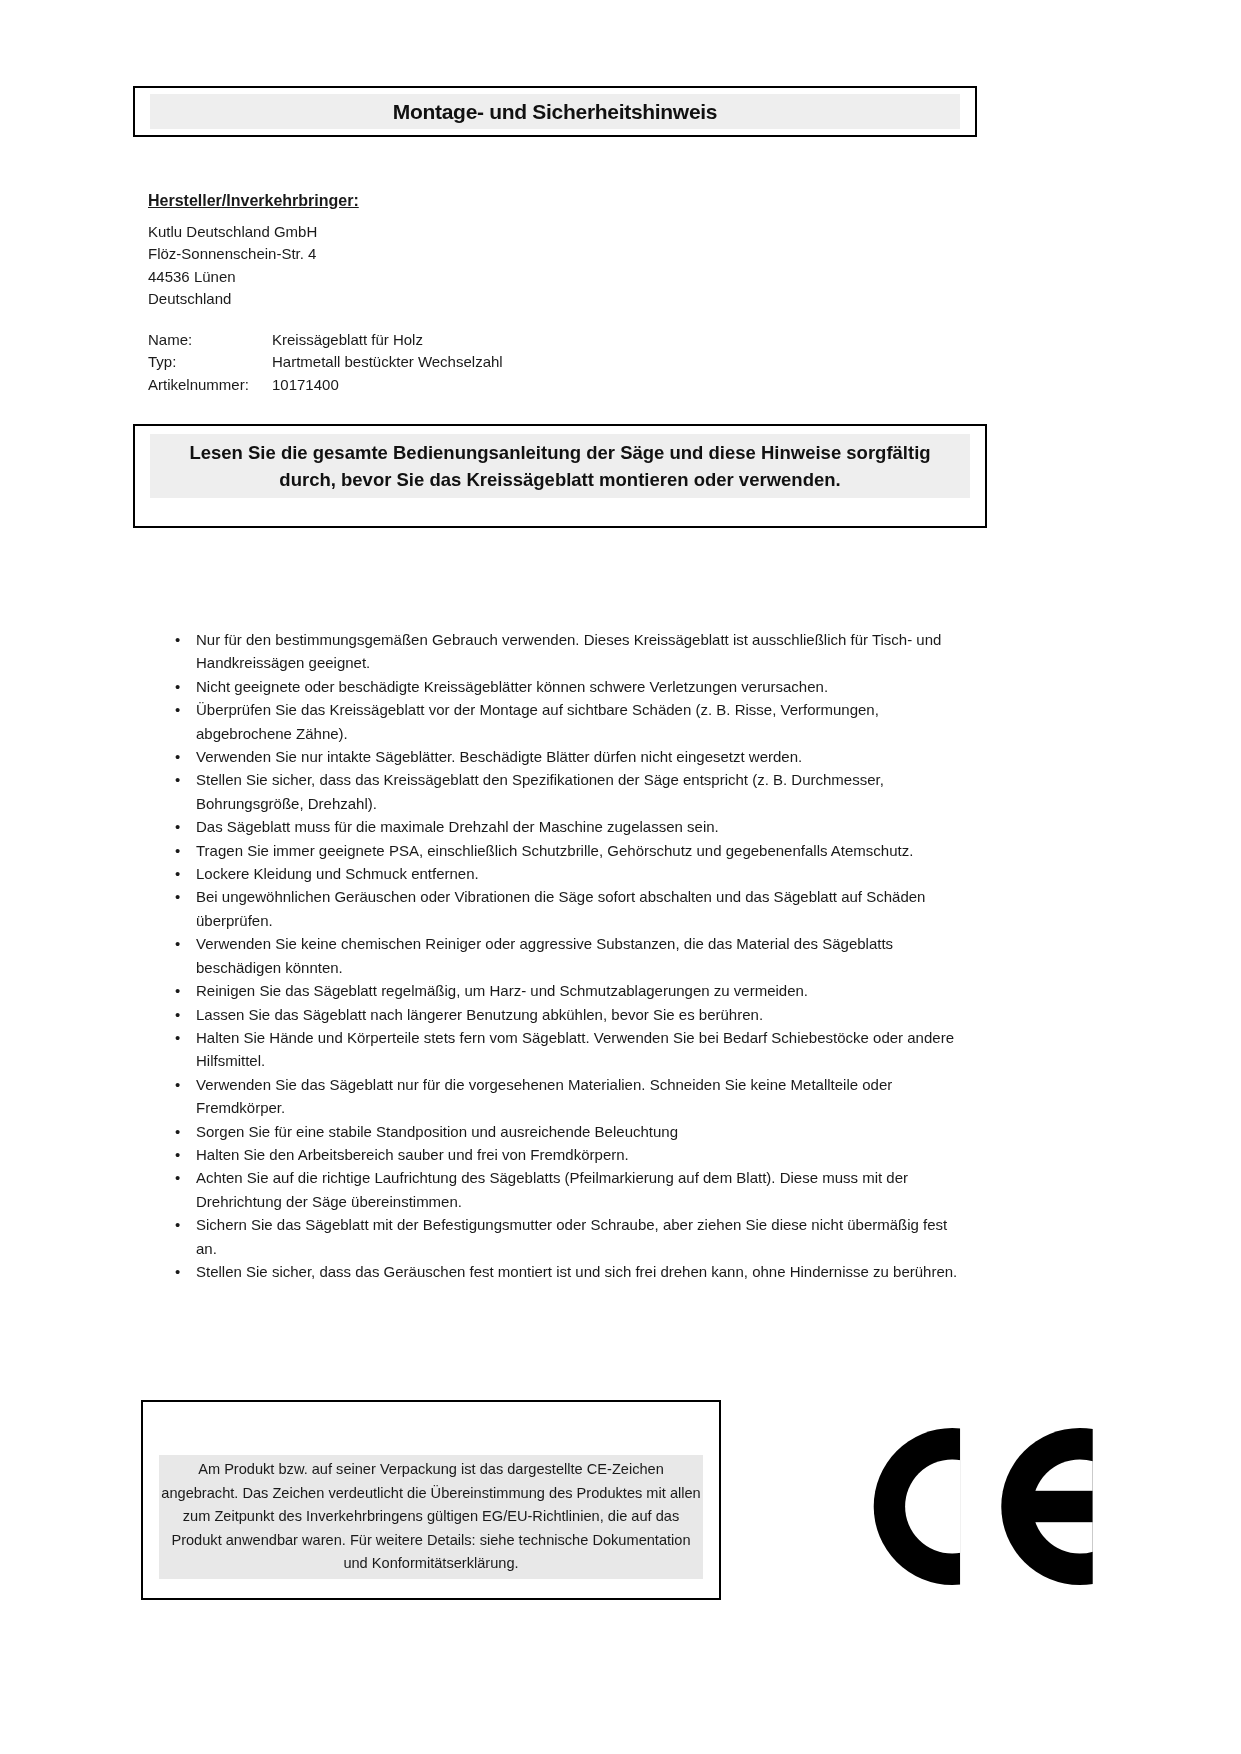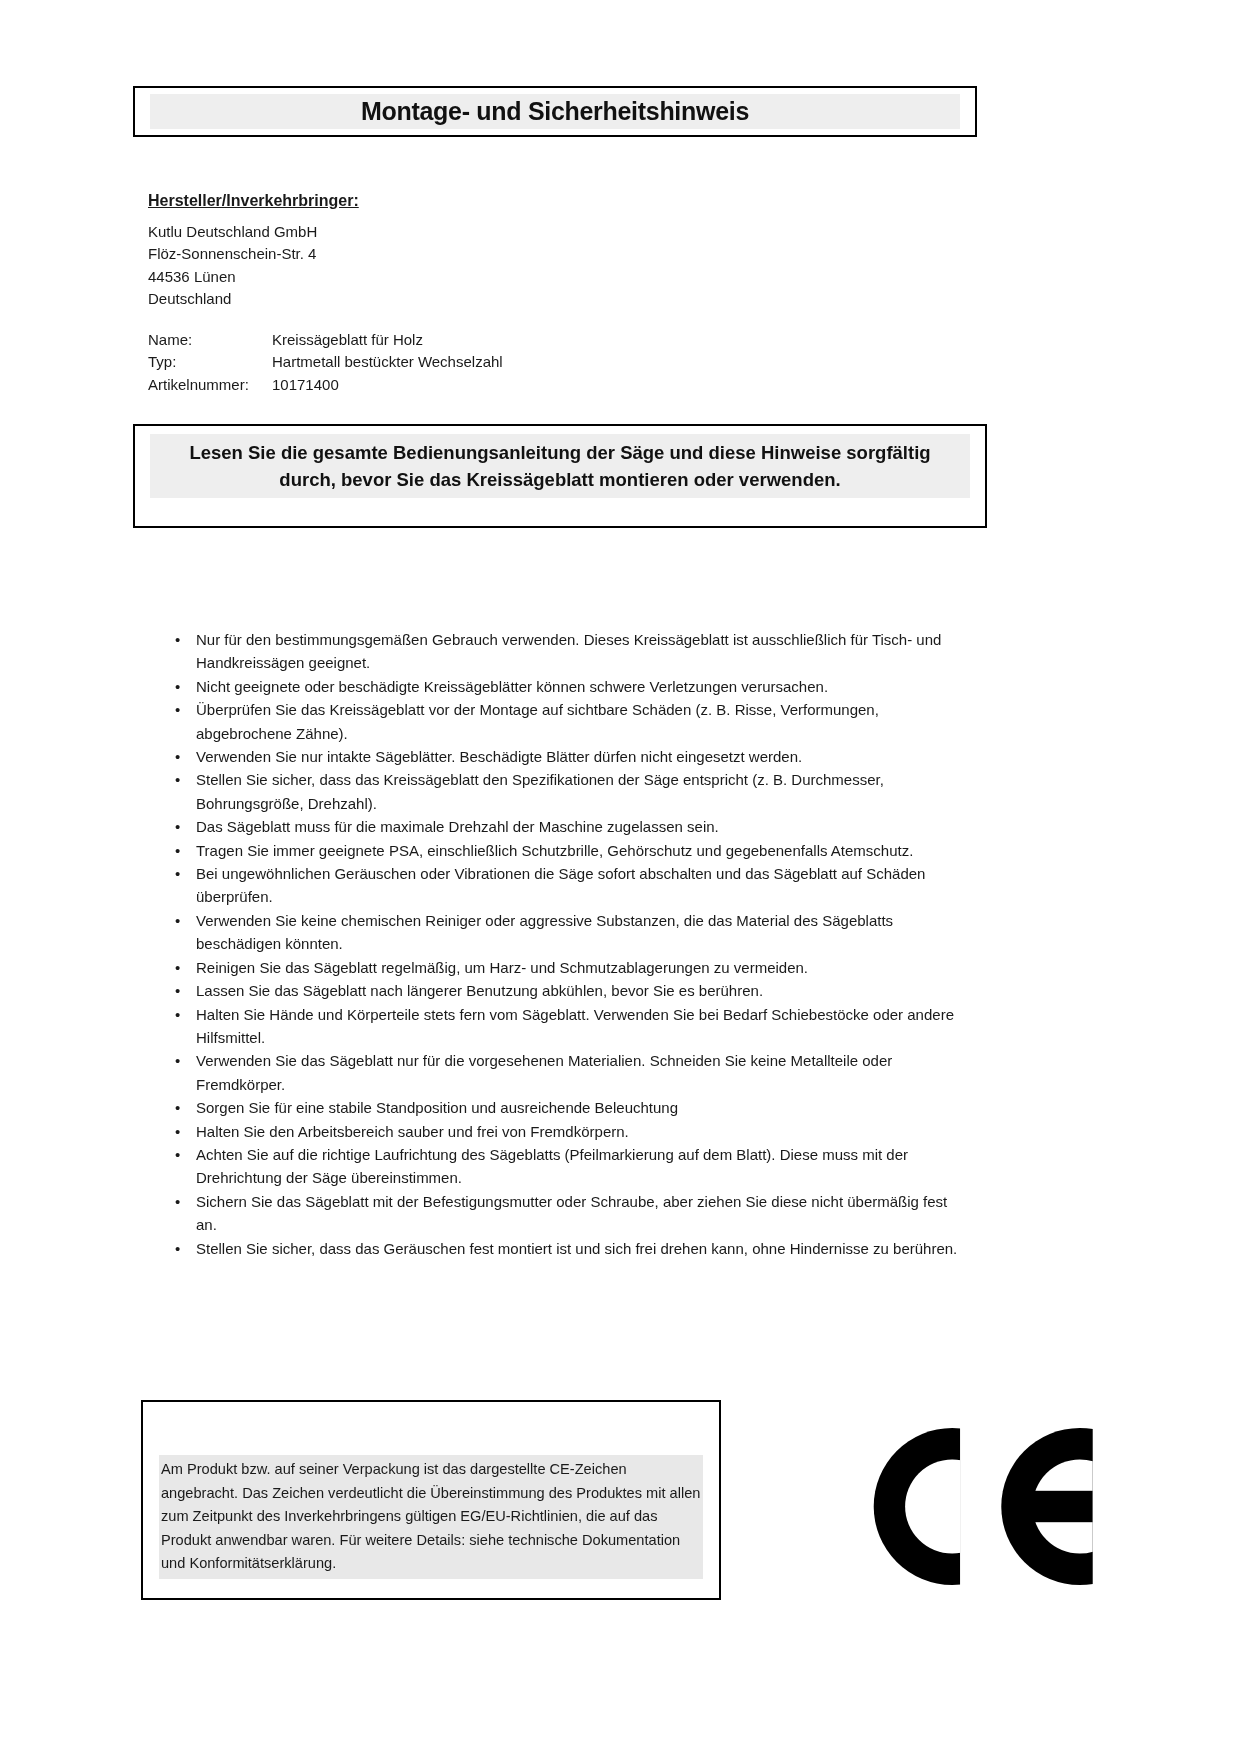--- a/index.html
+++ b/index.html
@@ -15,21 +15,21 @@
   .title-box{
     position:absolute;left:133px;top:86px;width:840px;height:47px;
     border:2px solid var(--border,#000);
   }
   .title-band{
     position:absolute;left:15px;right:15px;top:6px;bottom:6px;
     background:var(--band-bg,#eeeeee);
     display:flex;align-items:center;justify-content:center;
   }
   .title-band h1{
-    margin:0;font-size:25px;font-weight:700;letter-spacing:-0.3px;color:#111;
+    margin:0;font-size:21px;font-weight:700;letter-spacing:-0.3px;color:#111;
     white-space:nowrap;
   }
   
   .mfr{position:absolute;left:148px;top:189px;font-size:15px;line-height:22.3px;}
   .mfr-heading{font-weight:700;font-size:16px;text-decoration:underline;line-height:24px;margin-bottom:8px;}
   
   .product{position:absolute;left:148px;top:329px;font-size:15px;line-height:22.3px;}
   .product .row{display:flex;}
   .product .label{width:124px;flex:0 0 124px;}
   
@@ -53,21 +53,21 @@
   .bullets li{position:relative;padding-left:22px;}
   .bullets li::before{content:"\2022";position:absolute;left:1px;}
   
   .ce-box{
     position:absolute;left:141px;top:1400px;width:576px;height:196px;
     border:2px solid var(--border,#000);
   }
   .ce-band{
     position:absolute;left:16px;right:16px;top:53px;
     background:var(--ce-band-bg,#e8e8e8);
-    padding:3px 2px;text-align:left;
+    padding:3px 2px;text-align:center;
     font-size:14.6px;line-height:23.5px;
   }
   .ce-band p,.warning-band p{margin:0;}
   
   .ce-mark{position:absolute;left:872px;top:1428px;width:224px;height:157px;}
   .ce-mark svg{display:block;width:224px;height:157px;}
 </style>
 </head>
 <body>
 
@@ -109,20 +109,21 @@
   </div>
 
   <ul class="bullets">
     <li>Nur für den bestimmungsgemäßen Gebrauch verwenden. Dieses Kreissägeblatt ist ausschließlich für Tisch- und Handkreissägen geeignet.</li>
     <li>Nicht geeignete oder beschädigte Kreissägeblätter können schwere Verletzungen verursachen.</li>
     <li>Überprüfen Sie das Kreissägeblatt vor der Montage auf sichtbare Schäden (z. B. Risse, Verformungen, abgebrochene Zähne).</li>
     <li>Verwenden Sie nur intakte Sägeblätter. Beschädigte Blätter dürfen nicht eingesetzt werden.</li>
     <li>Stellen Sie sicher, dass das Kreissägeblatt den Spezifikationen der Säge entspricht (z. B. Durchmesser, Bohrungsgröße, Drehzahl).</li>
     <li>Das Sägeblatt muss für die maximale Drehzahl der Maschine zugelassen sein.</li>
     <li>Tragen Sie immer geeignete PSA, einschließlich Schutzbrille, Gehörschutz und gegebenenfalls Atemschutz.</li>
+    <li>Lockere Kleidung und Schmuck entfernen.</li>
     <li>Bei ungewöhnlichen Geräuschen oder Vibrationen die Säge sofort abschalten und das Sägeblatt auf Schäden überprüfen.</li>
     <li>Verwenden Sie keine chemischen Reiniger oder aggressive Substanzen, die das Material des Sägeblatts beschädigen könnten.</li>
     <li>Reinigen Sie das Sägeblatt regelmäßig, um Harz- und Schmutzablagerungen zu vermeiden.</li>
     <li>Lassen Sie das Sägeblatt nach längerer Benutzung abkühlen, bevor Sie es berühren.</li>
     <li>Halten Sie Hände und Körperteile stets fern vom Sägeblatt. Verwenden Sie bei Bedarf Schiebestöcke oder andere Hilfsmittel.</li>
     <li>Verwenden Sie das Sägeblatt nur für die vorgesehenen Materialien. Schneiden Sie keine Metallteile oder Fremdkörper.</li>
     <li>Sorgen Sie für eine stabile Standposition und ausreichende Beleuchtung</li>
     <li>Halten Sie den Arbeitsbereich sauber und frei von Fremdkörpern.</li>
     <li>Achten Sie auf die richtige Laufrichtung des Sägeblatts (Pfeilmarkierung auf dem Blatt). Diese muss mit der Drehrichtung der Säge übereinstimmen.</li>
     <li>Sichern Sie das Sägeblatt mit der Befestigungsmutter oder Schraube, aber ziehen Sie diese nicht übermäßig fest an.</li>

